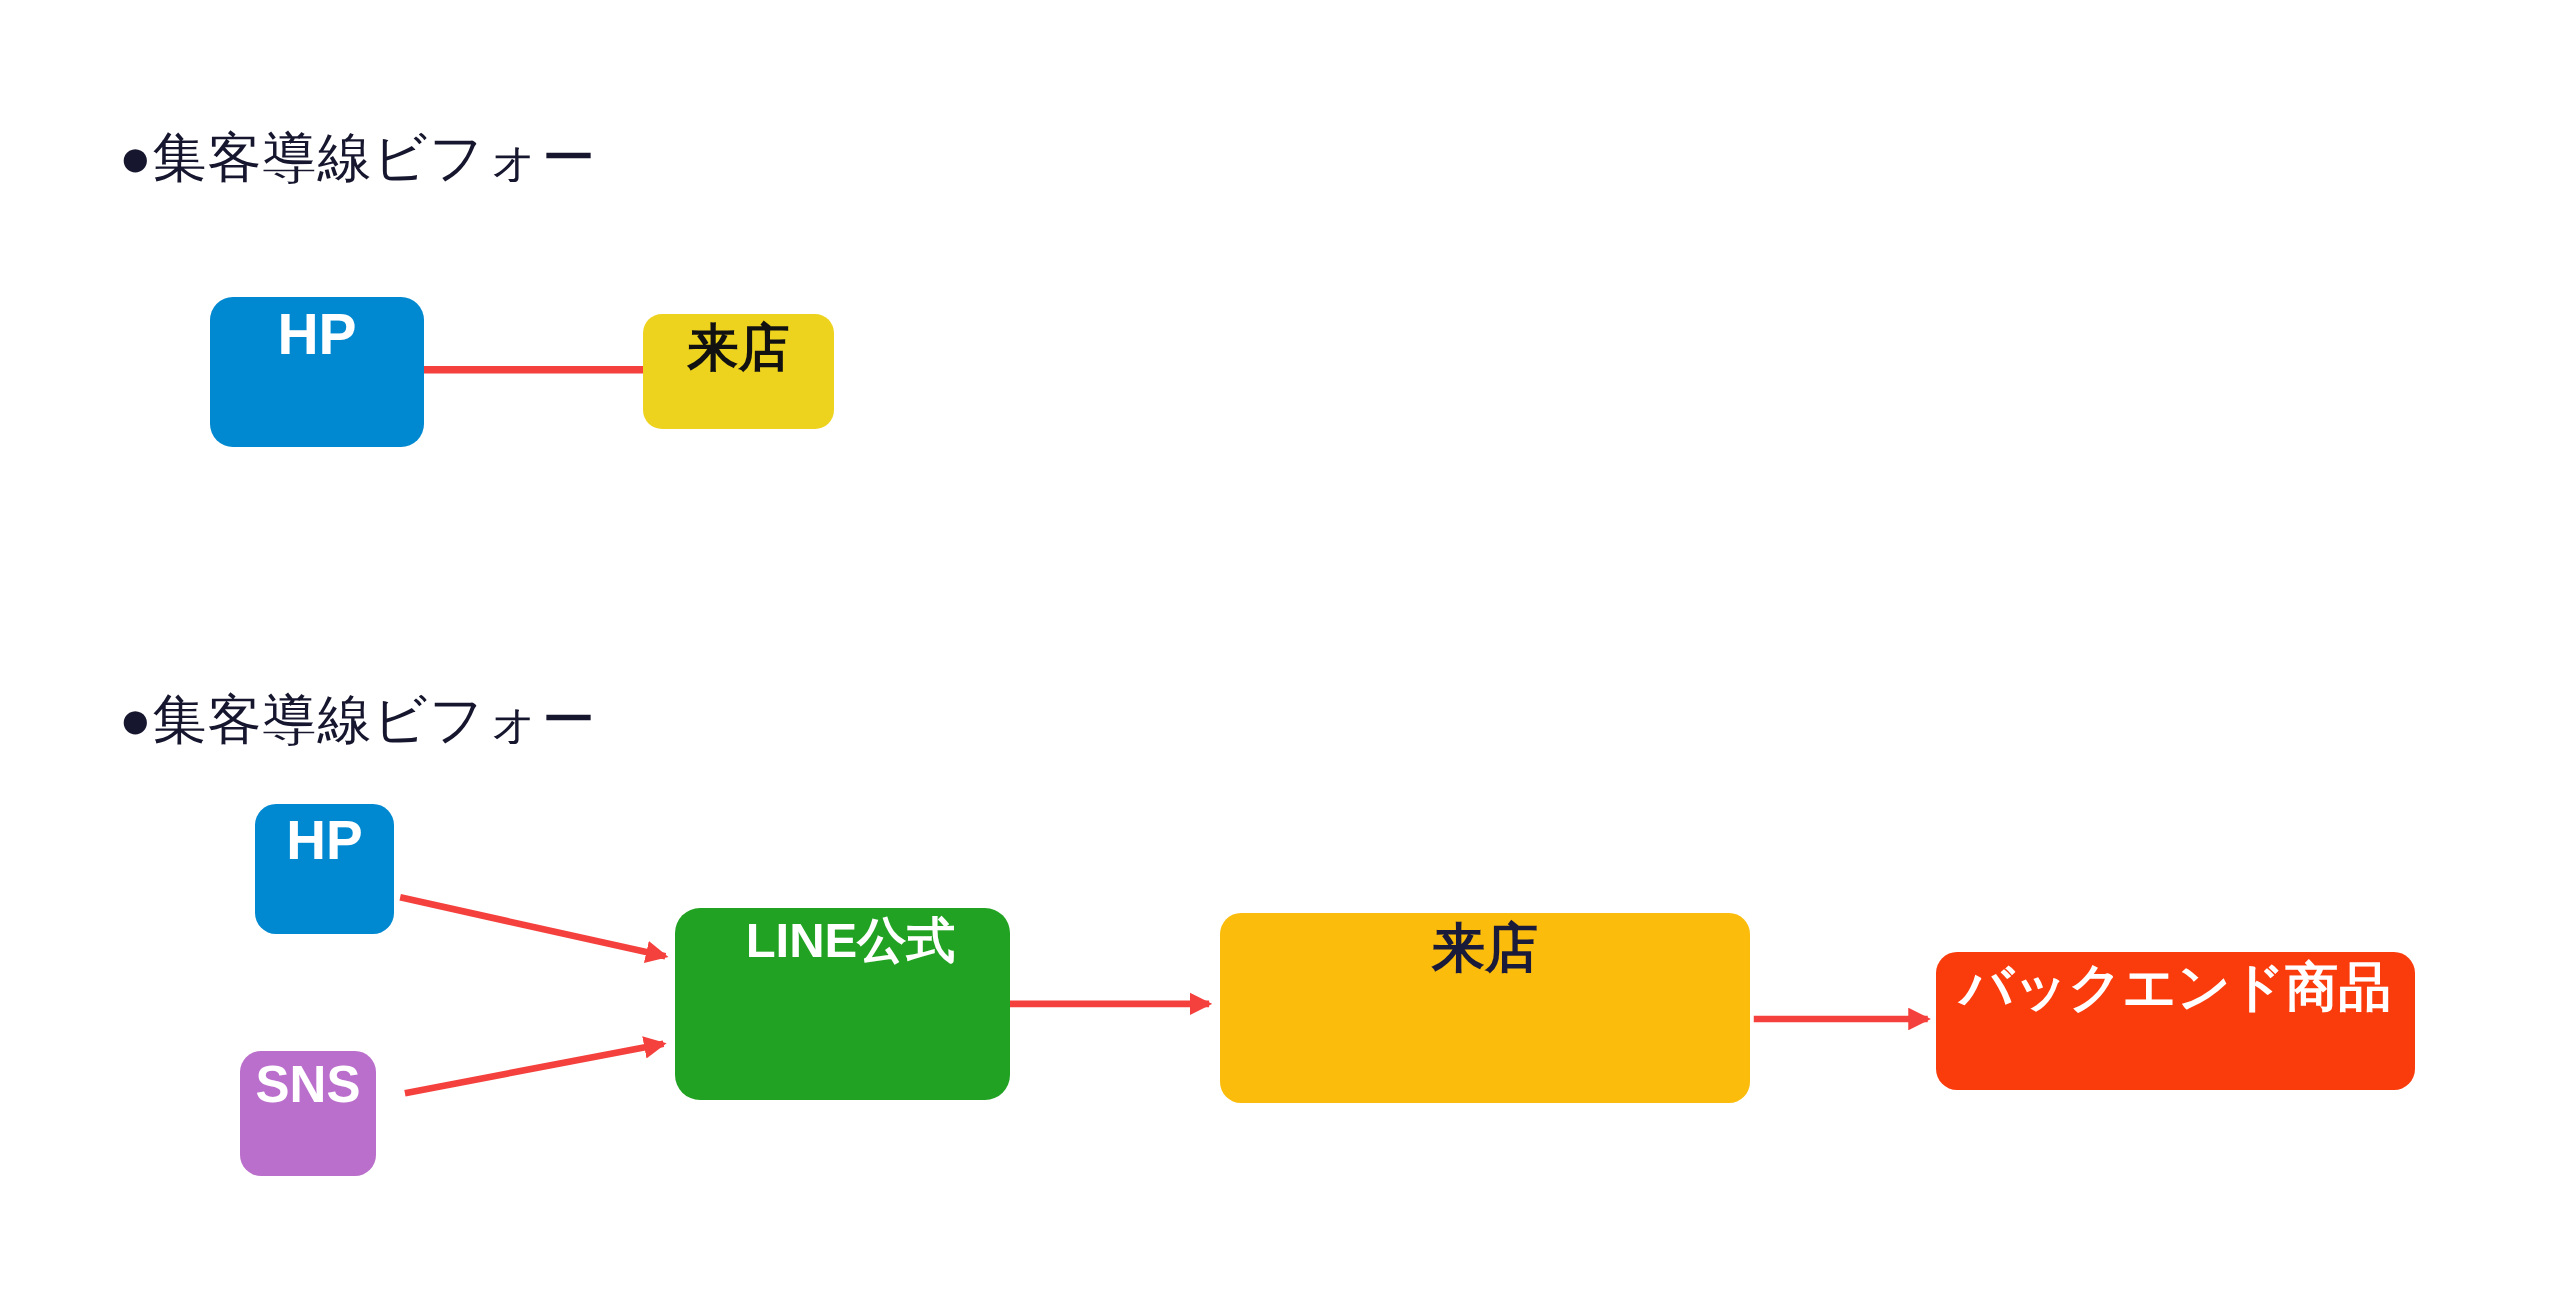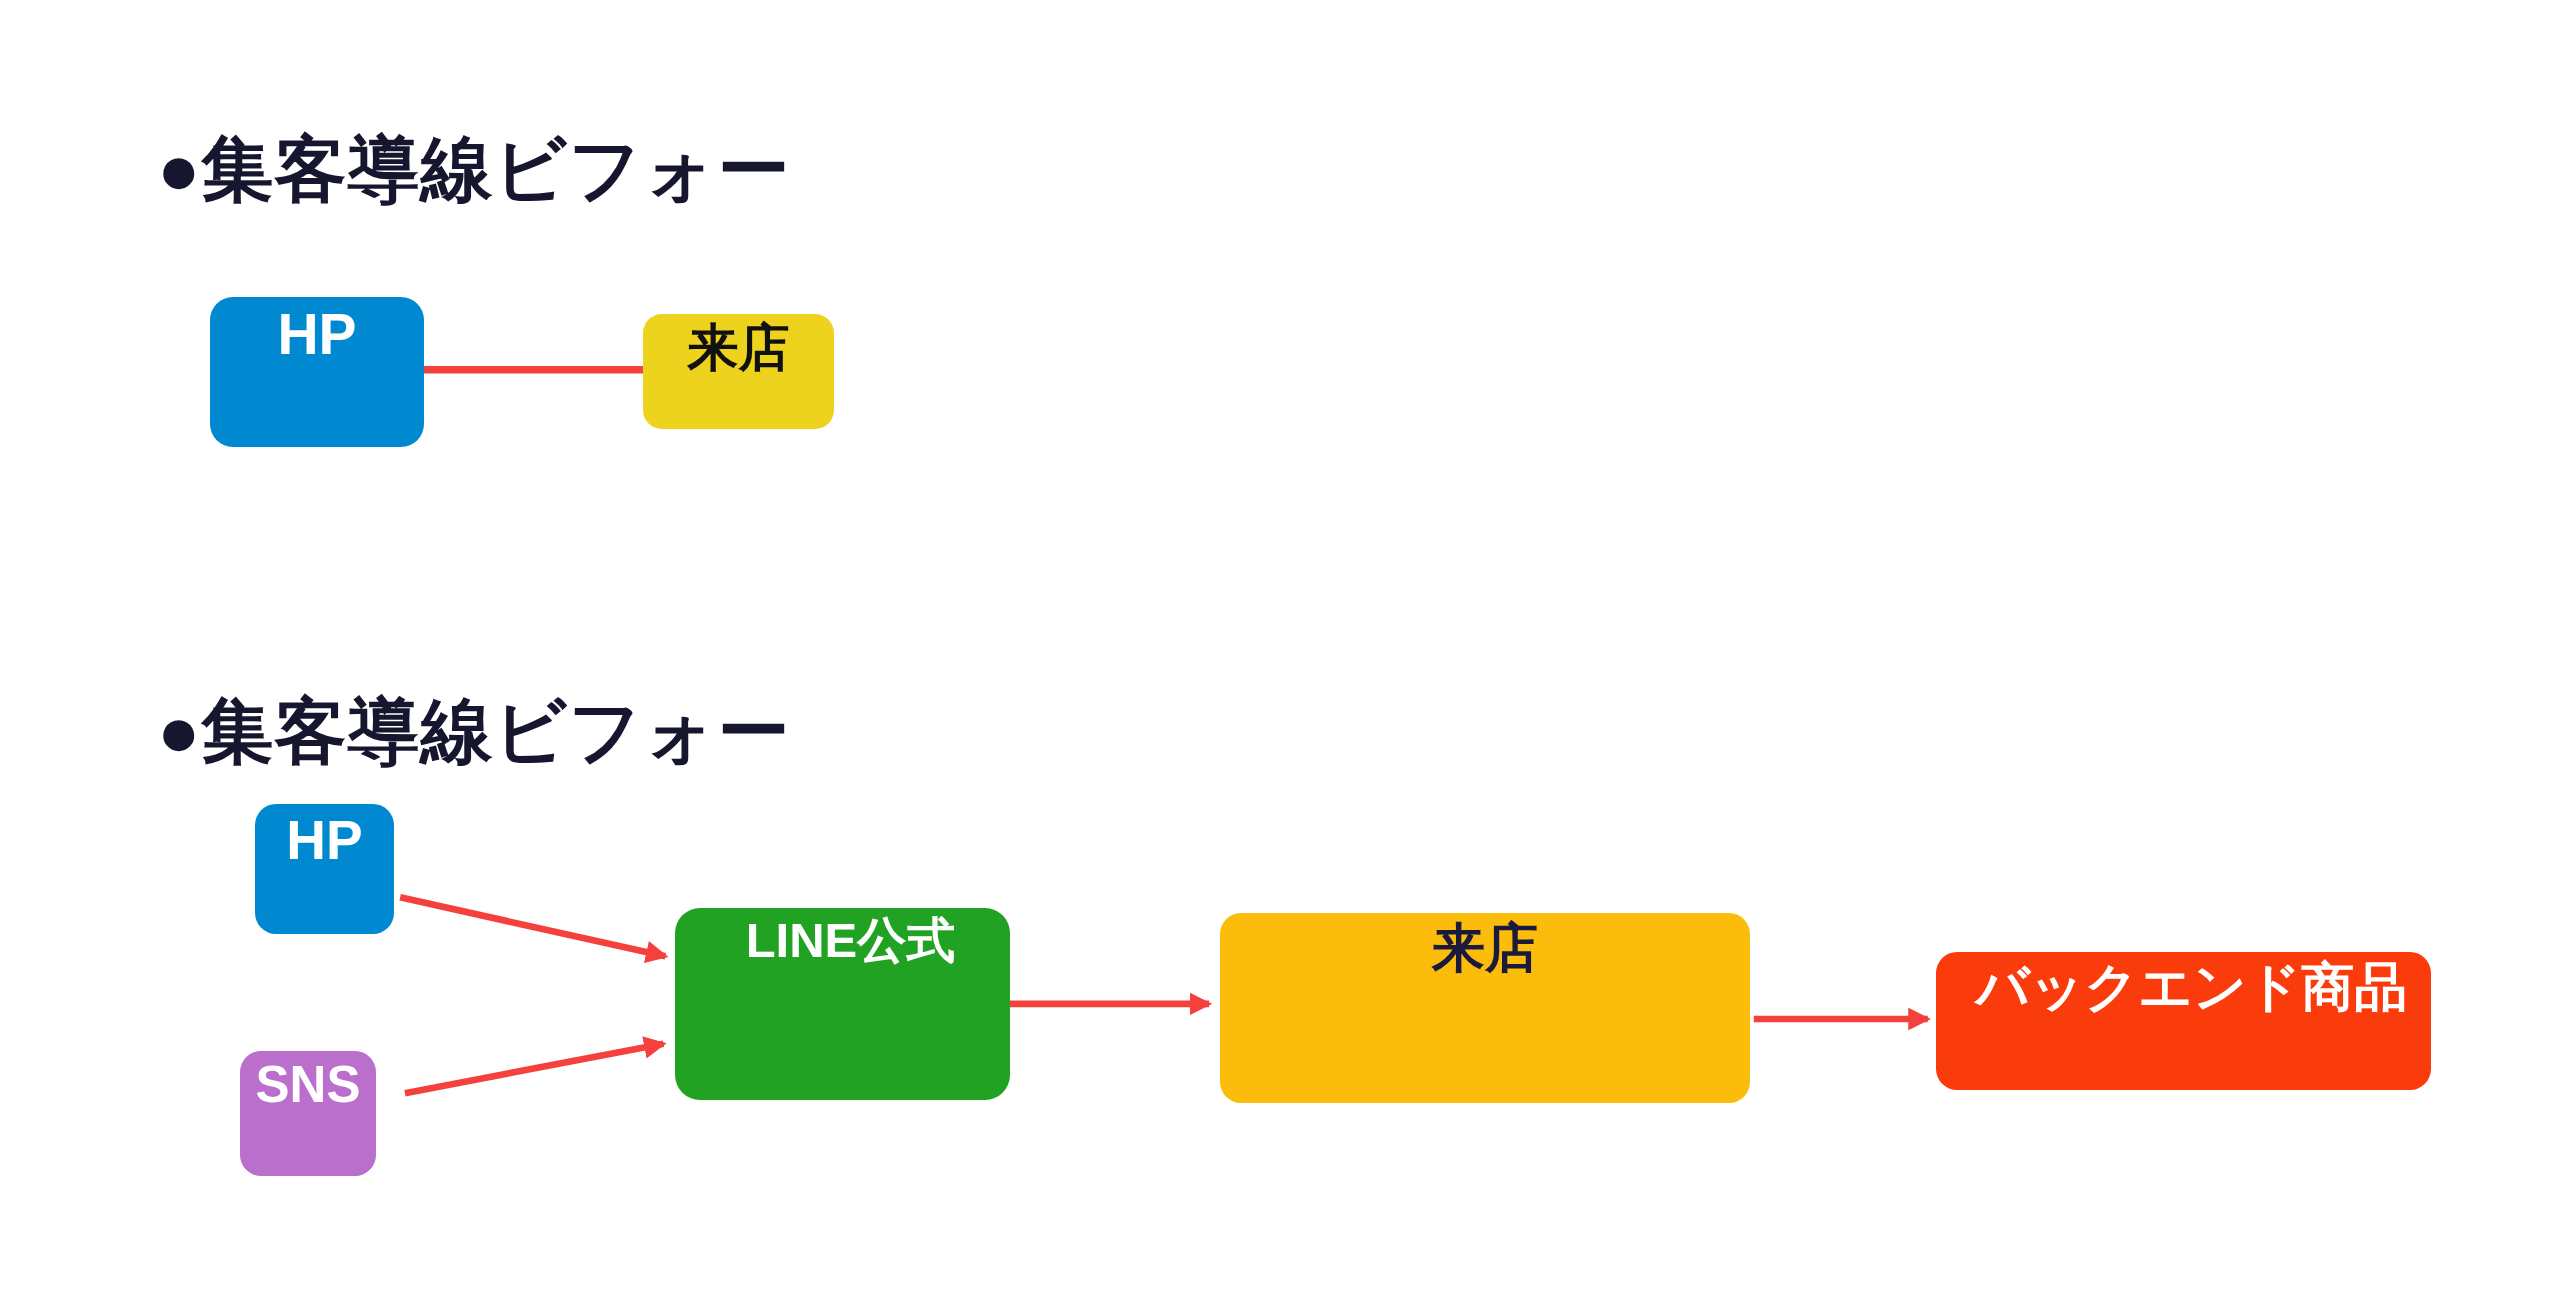--- a/index.html
+++ b/index.html
@@ -11,26 +11,25 @@
     position: relative;
     width: 2576px;
     height: 1308px;
     background: #ffffff;
     font-family: "Liberation Sans", "DejaVu Sans", sans-serif;
     overflow: hidden;
   }
   .section-title {
     position: absolute;
     left: 119px;
-    font-size: 72px;
-    font-weight: 700;
+    font-size: 54px;
+    font-weight: 400;
     color: #16162f;
     letter-spacing: 1px;
     white-space: nowrap;
-    margin-left: 38px;
   }
   #title-before { top: 122px; }
   #title-after  { top: 684px; }
 
   .node {
     position: absolute;
     display: flex;
     flex-direction: column;
     align-items: center;
     justify-content: flex-start;
@@ -62,21 +61,21 @@
   #node-line-official {
     left: 675px; top: 908px; width: 319px; height: 192px;
     border-radius: 25px; font-size: 49px; padding-left: 16px;
   }
   #node-frontend {
     left: 1220px; top: 913px; width: 530px; height: 190px;
     border-radius: 21px; font-size: 53px;
   }
   #node-backend {
     left: 1936px; top: 952px; width: 479px; height: 138px;
-    border-radius: 21px; font-size: 53px; padding-left: 16px;
+    border-radius: 21px; font-size: 53px;
   }
 
   #connector-layer {
     position: absolute;
     left: 0; top: 0;
     width: 2576px;
     height: 1308px;
     pointer-events: none;
   }
 </style>

